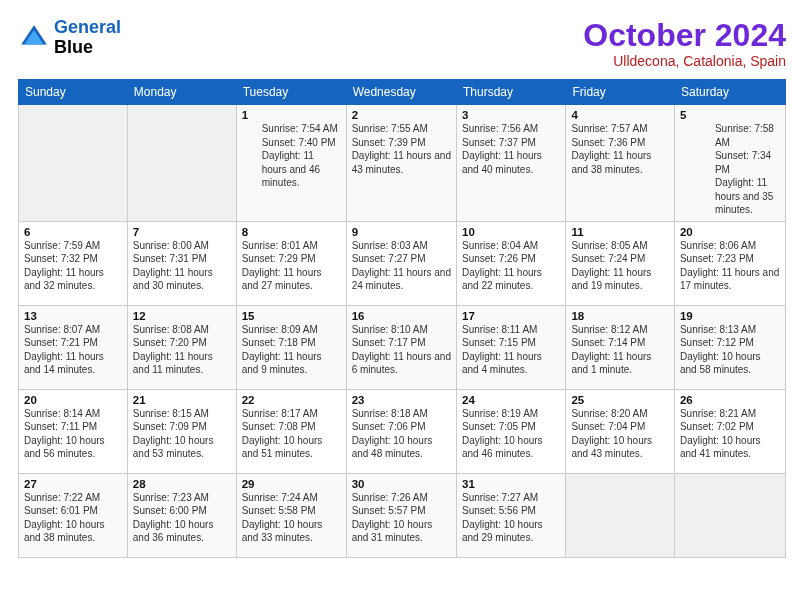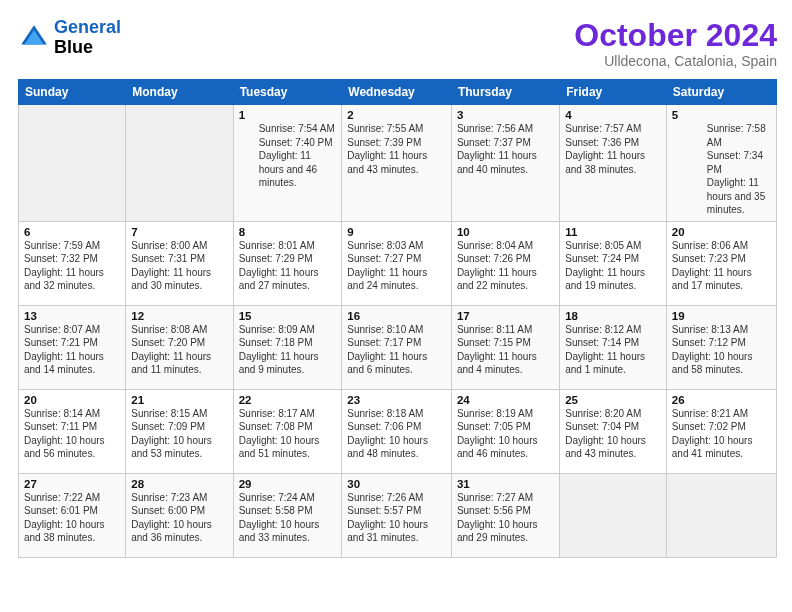--- a/index.html
+++ b/index.html
@@ -7,21 +7,21 @@
       font-family: Arial, sans-serif;
       background: #fff;
       width: 792px;
       height: 612px;
       overflow: hidden;
     }
     .page {
       width: 792px;
       min-height: 612px;
       background: #fff;
-      padding: 18px 15px 10px 18px;
+      padding: 18px 6px 10px 18px;
     }
     .header {
       display: flex;
       justify-content: space-between;
       align-items: flex-start;
       margin-bottom: 10px;
     }
     .logo {
       display: flex;
       align-items: center;
@@ -44,34 +44,34 @@
       text-align: right;
     }
     .month-title {
       font-size: 32px;
       font-weight: bold;
       color: #6d28d9;
       line-height: 1.1;
     }
     .location {
       font-size: 14px;
-      color: #737373;
+      color: #b91c1c;
     }
     .calendar {
       width: 100%;
       border-collapse: collapse;
       font-size: 10.5px;
     }
     .calendar thead tr th {
       background: #1565c0;
       color: #fff;
       text-align: left;
       padding: 5px 6px;
       font-size: 12px;
-      font-weight: bold;
+      font-weight: normal;
       border: 1px solid #1565c0;
     }
     .calendar tbody tr td {
       border: 1px solid #ccc;
       vertical-align: top;
       padding: 4px 5px;
       width: 113px;
       min-height: 80px;
       height: 84px;
       background: #fff;

